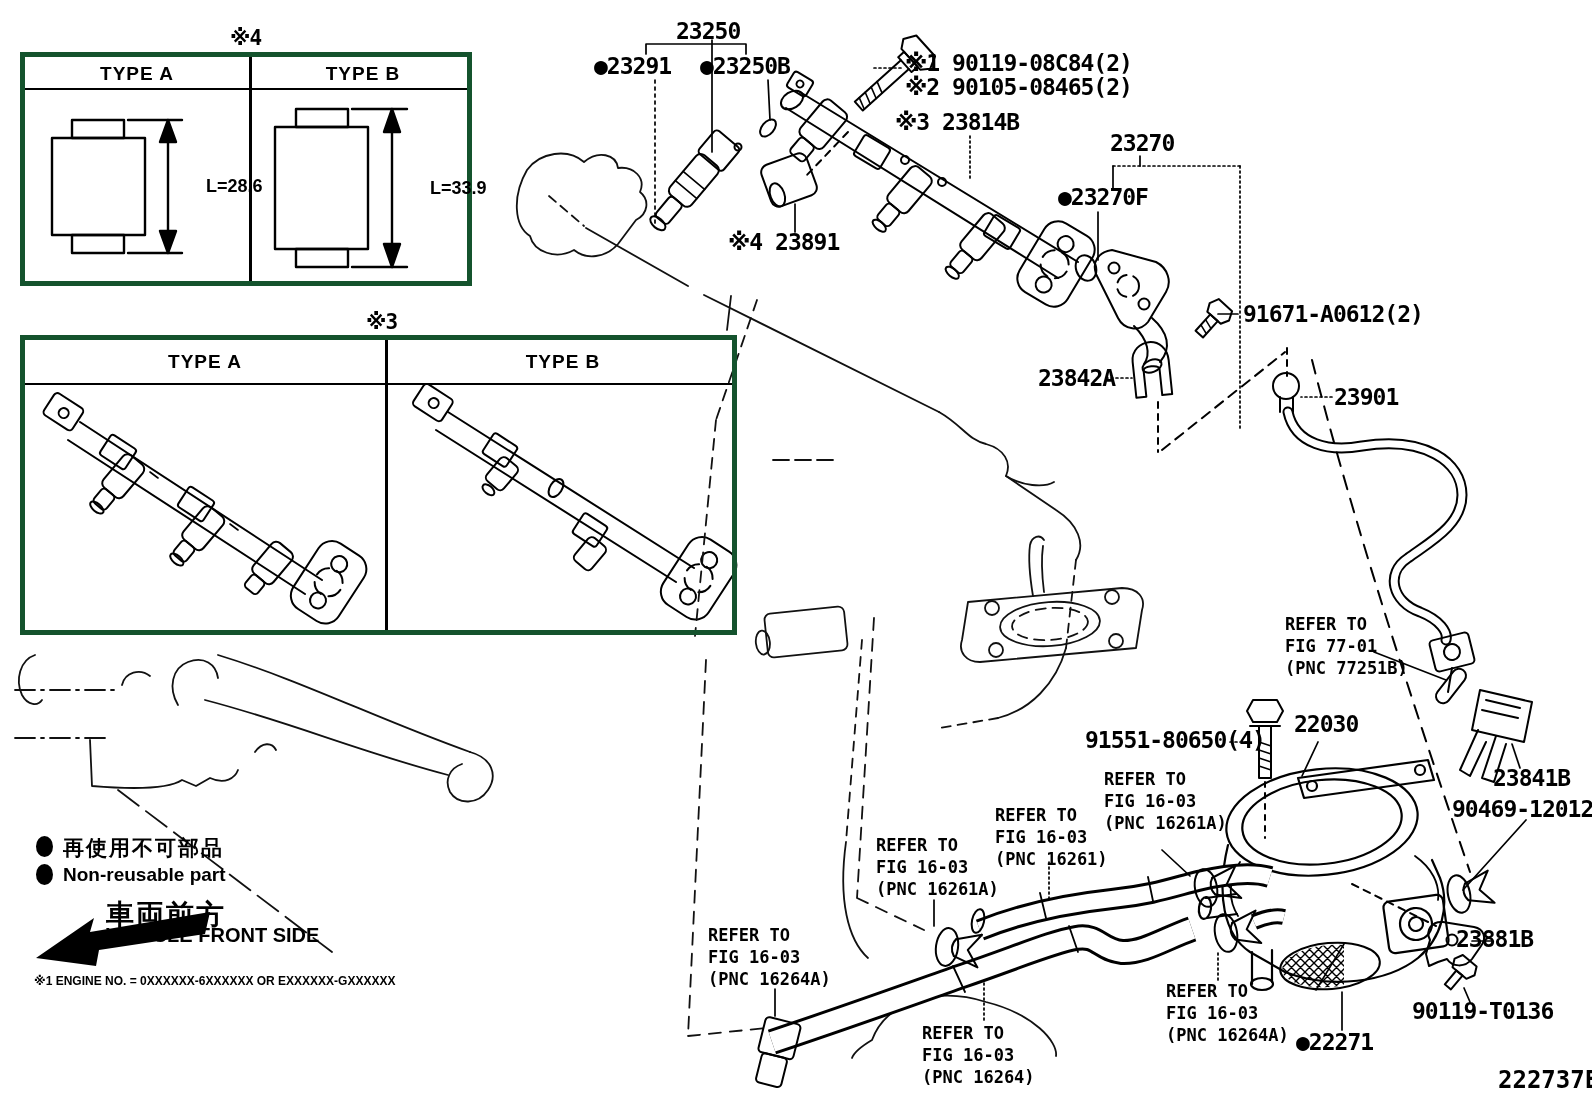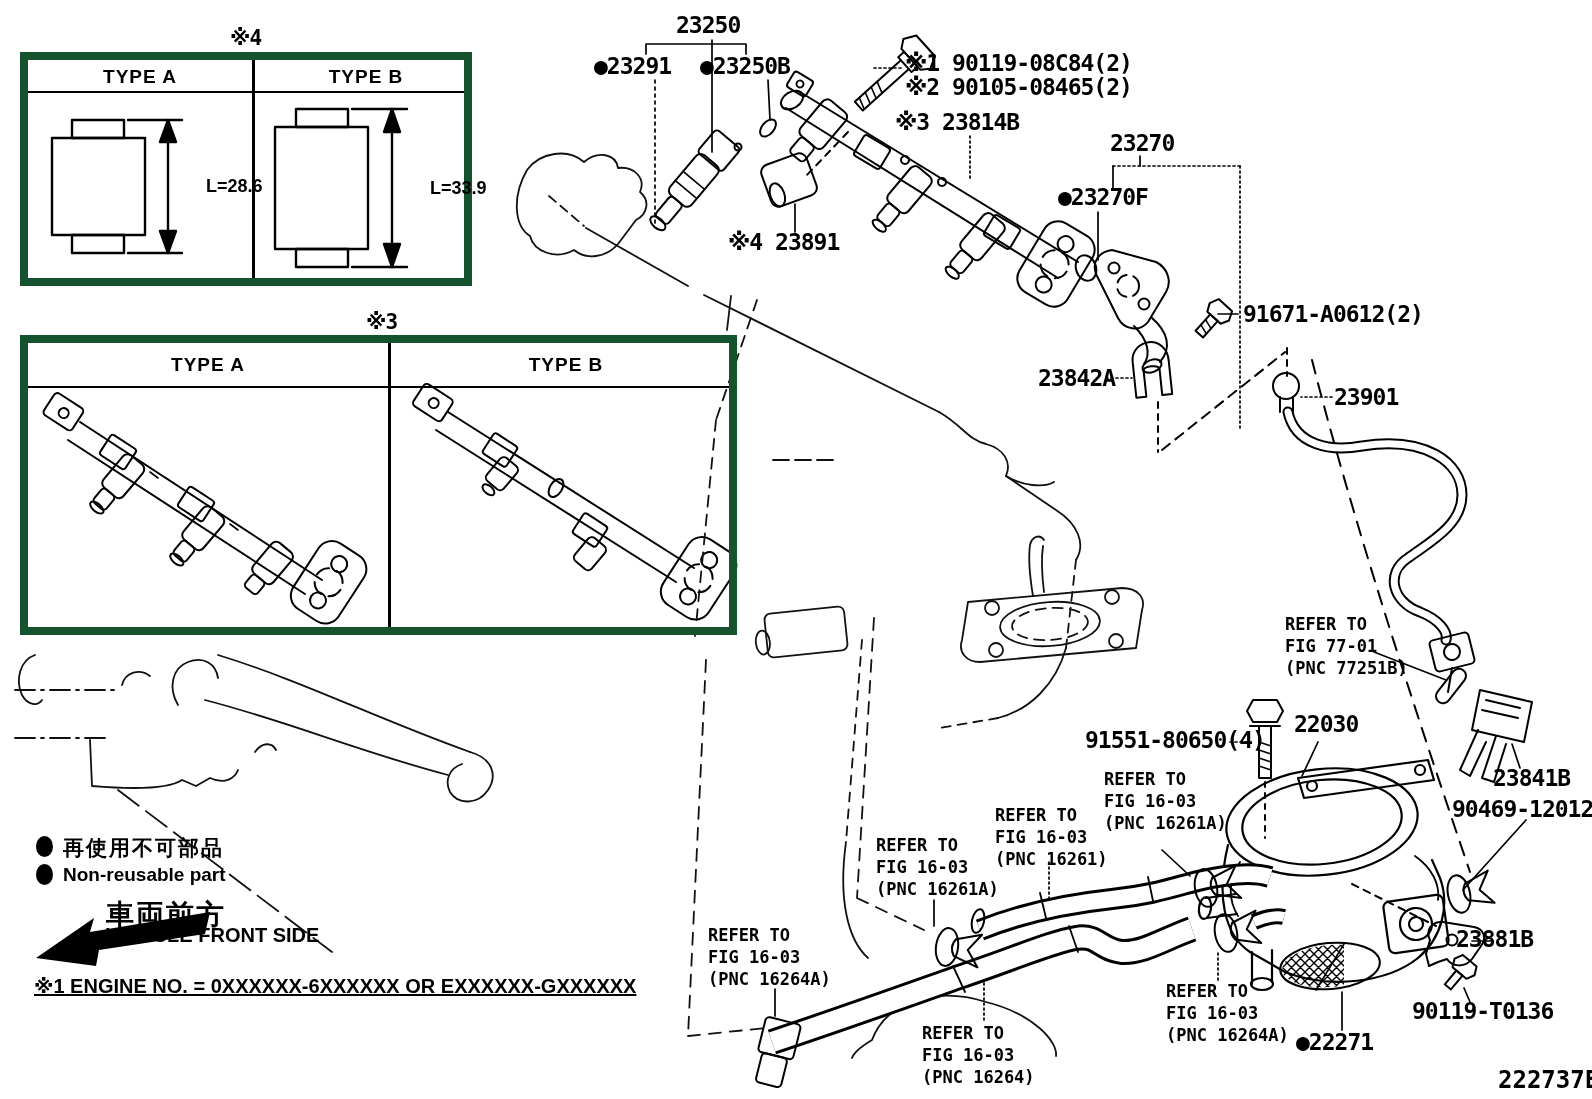--- a/index.html
+++ b/index.html
@@ -1,31 +1,31 @@
 <!DOCTYPE html>
 <html><head>
 <meta charset="utf-8">
 <style>
   html,body{margin:0;padding:0;background:#fff;}
   #canvas{position:relative;width:1592px;height:1099px;background:#fff;overflow:hidden;
           font-family:"DejaVu Sans Mono","DejaVu Sans",sans-serif;color:#000;}
   #lineart{position:absolute;left:0;top:0;}
   .lbl{position:absolute;font-weight:700;font-size:23px;line-height:1;letter-spacing:-1px;white-space:nowrap;}
   .ref{position:absolute;font-weight:700;font-size:17px;line-height:1.3;letter-spacing:0;white-space:pre-line;}
-  .inset{position:absolute;border:8px solid #14532d;box-sizing:border-box;}
+  .inset{position:absolute;border:5px solid #14532d;box-sizing:border-box;}
   .inset .hdr{position:absolute;left:0;top:0;width:100%;height:33px;border-bottom:2px solid #000;box-sizing:border-box;}
   .inset .divider{position:absolute;top:0;bottom:0;width:3px;background:#000;}
   .celltitle{position:absolute;top:6px;font-family:"Liberation Sans","DejaVu Sans",sans-serif;
              font-weight:700;font-size:19px;text-align:center;letter-spacing:1px;}
   .marker{position:absolute;font-weight:700;font-size:21px;letter-spacing:-1px;}
   .dim{position:absolute;font-family:"Liberation Sans","DejaVu Sans",sans-serif;font-weight:700;font-size:18px;margin-left:28px;}
   .legend-dot{position:absolute;width:17px;height:21px;background:#000;border-radius:50%;}
   .jp{font-family:"DejaVu Sans",sans-serif;font-weight:700;font-size:21px;letter-spacing:2px;}
   .en{font-family:"Liberation Sans","DejaVu Sans",sans-serif;font-weight:700;font-size:19px;}
-  .note{position:absolute;font-family:"Liberation Sans","DejaVu Sans",sans-serif;font-weight:700;font-size:20px;white-space:nowrap;text-decoration:underline;}
+  .note{position:absolute;font-family:"Liberation Sans","DejaVu Sans",sans-serif;font-weight:700;font-size:12px;white-space:nowrap;}
   .code{position:absolute;font-weight:700;font-size:24px;letter-spacing:0;}
   .abs{position:absolute;}
 </style>
 </head>
 <body>
 
 <div id="canvas">
 
   <svg id="lineart" width="1592" height="1099" viewBox="0 0 1592 1099" fill="none" stroke="#000" stroke-width="2" stroke-linecap="round" stroke-linejoin="round">
     <defs>
@@ -352,21 +352,21 @@
   <div class="dim" style="left:402px;top:178px;">L=33.9</div>
 
   <div class="marker" style="left:366px;top:310px;">※3</div>
   <div class="inset" style="left:20px;top:335px;width:717px;height:300px;">
     <div class="hdr" style="height:45px;"></div>
     <div class="divider" style="left:360px;"></div>
     <div class="celltitle" style="left:0;width:360px;top:11px;">TYPE A</div>
     <div class="celltitle" style="left:363px;width:350px;top:11px;">TYPE B</div>
   </div>
 
-  <div class="lbl" style="left:676px;top:14px;">23250</div>
+  <div class="lbl" style="left:676px;top:20px;">23250</div>
   <div class="lbl" style="left:594px;top:55px;">●23291</div>
   <div class="lbl" style="left:700px;top:55px;">●23250B</div>
   <div class="lbl" style="left:905px;top:52px;">※1 90119-08C84(2)</div>
   <div class="lbl" style="left:905px;top:76px;">※2 90105-08465(2)</div>
   <div class="lbl" style="left:895px;top:111px;">※3 23814B</div>
   <div class="lbl" style="left:1110px;top:132px;">23270</div>
   <div class="lbl" style="left:1058px;top:186px;">●23270F</div>
   <div class="lbl" style="left:728px;top:231px;">※4 23891</div>
   <div class="lbl" style="left:1243px;top:303px;">91671-A0612(2)</div>
   <div class="lbl" style="left:1038px;top:367px;">23842A</div>

